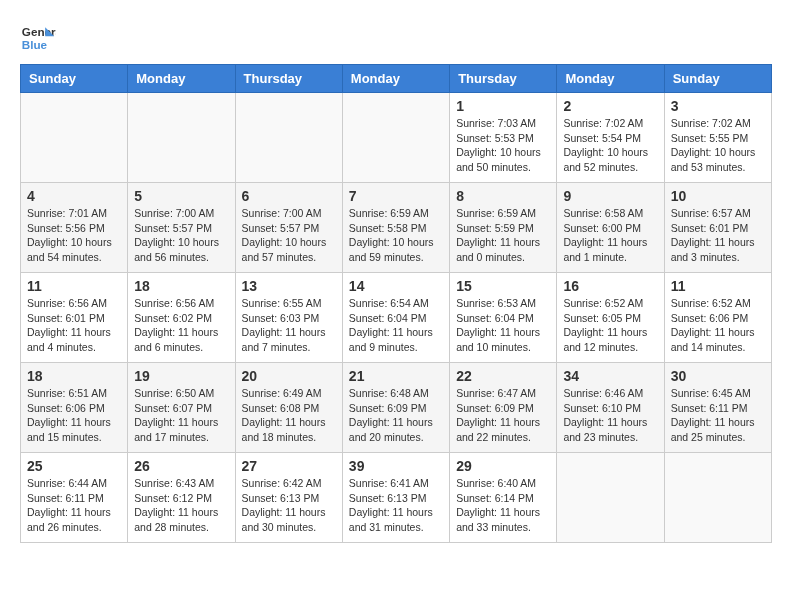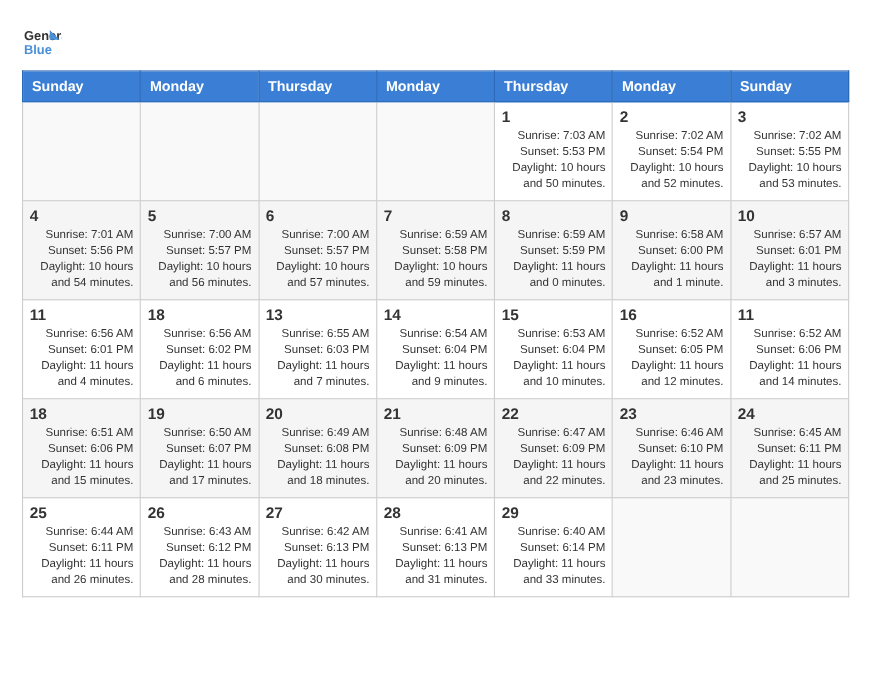--- a/index.html
+++ b/index.html
@@ -66,21 +66,20 @@
       font-size: 14px;
       font-weight: bold;
       color: #333;
       display: block;
       margin-bottom: 2px;
     }
     .day-info {
       font-size: 10.5px;
       color: #333;
       line-height: 1.4;
-      text-align: right;
     }
     .empty-cell {
       background: #f9f9f9;
     }
     .row-alt {
       background: #f5f5f5;
     }
   </style>
 </head>
 <body>
@@ -205,43 +204,43 @@
         </td>
         <td>
           <span class="day-number">21</span>
           <div class="day-info">Sunrise: 6:48 AM<br>Sunset: 6:09 PM<br>Daylight: 11 hours<br>and 20 minutes.</div>
         </td>
         <td>
           <span class="day-number">22</span>
           <div class="day-info">Sunrise: 6:47 AM<br>Sunset: 6:09 PM<br>Daylight: 11 hours<br>and 22 minutes.</div>
         </td>
         <td>
-          <span class="day-number">23</span>
+          <span class="day-number">34</span>
           <div class="day-info">Sunrise: 6:46 AM<br>Sunset: 6:10 PM<br>Daylight: 11 hours<br>and 23 minutes.</div>
         </td>
         <td>
-          <span class="day-number">24</span>
+          <span class="day-number">30</span>
           <div class="day-info">Sunrise: 6:45 AM<br>Sunset: 6:11 PM<br>Daylight: 11 hours<br>and 25 minutes.</div>
         </td>
       </tr>
       <tr>
         <td>
           <span class="day-number">25</span>
           <div class="day-info">Sunrise: 6:44 AM<br>Sunset: 6:11 PM<br>Daylight: 11 hours<br>and 26 minutes.</div>
         </td>
         <td>
           <span class="day-number">26</span>
           <div class="day-info">Sunrise: 6:43 AM<br>Sunset: 6:12 PM<br>Daylight: 11 hours<br>and 28 minutes.</div>
         </td>
         <td>
           <span class="day-number">27</span>
           <div class="day-info">Sunrise: 6:42 AM<br>Sunset: 6:13 PM<br>Daylight: 11 hours<br>and 30 minutes.</div>
         </td>
         <td>
-          <span class="day-number">28</span>
+          <span class="day-number">39</span>
           <div class="day-info">Sunrise: 6:41 AM<br>Sunset: 6:13 PM<br>Daylight: 11 hours<br>and 31 minutes.</div>
         </td>
         <td>
           <span class="day-number">29</span>
           <div class="day-info">Sunrise: 6:40 AM<br>Sunset: 6:14 PM<br>Daylight: 11 hours<br>and 33 minutes.</div>
         </td>
         <td class="empty-cell"></td>
         <td class="empty-cell"></td>
       </tr>
     </tbody>

